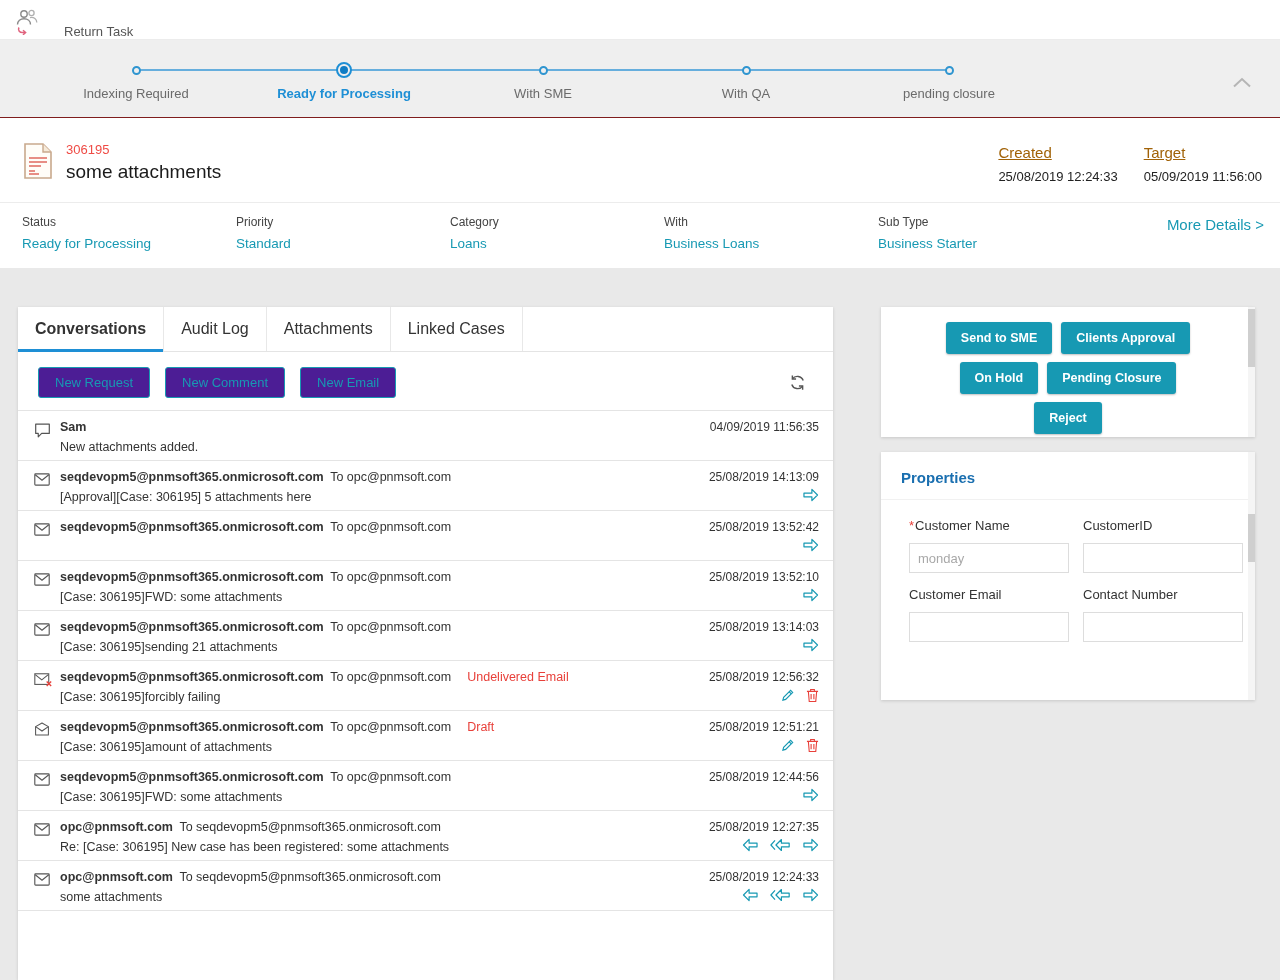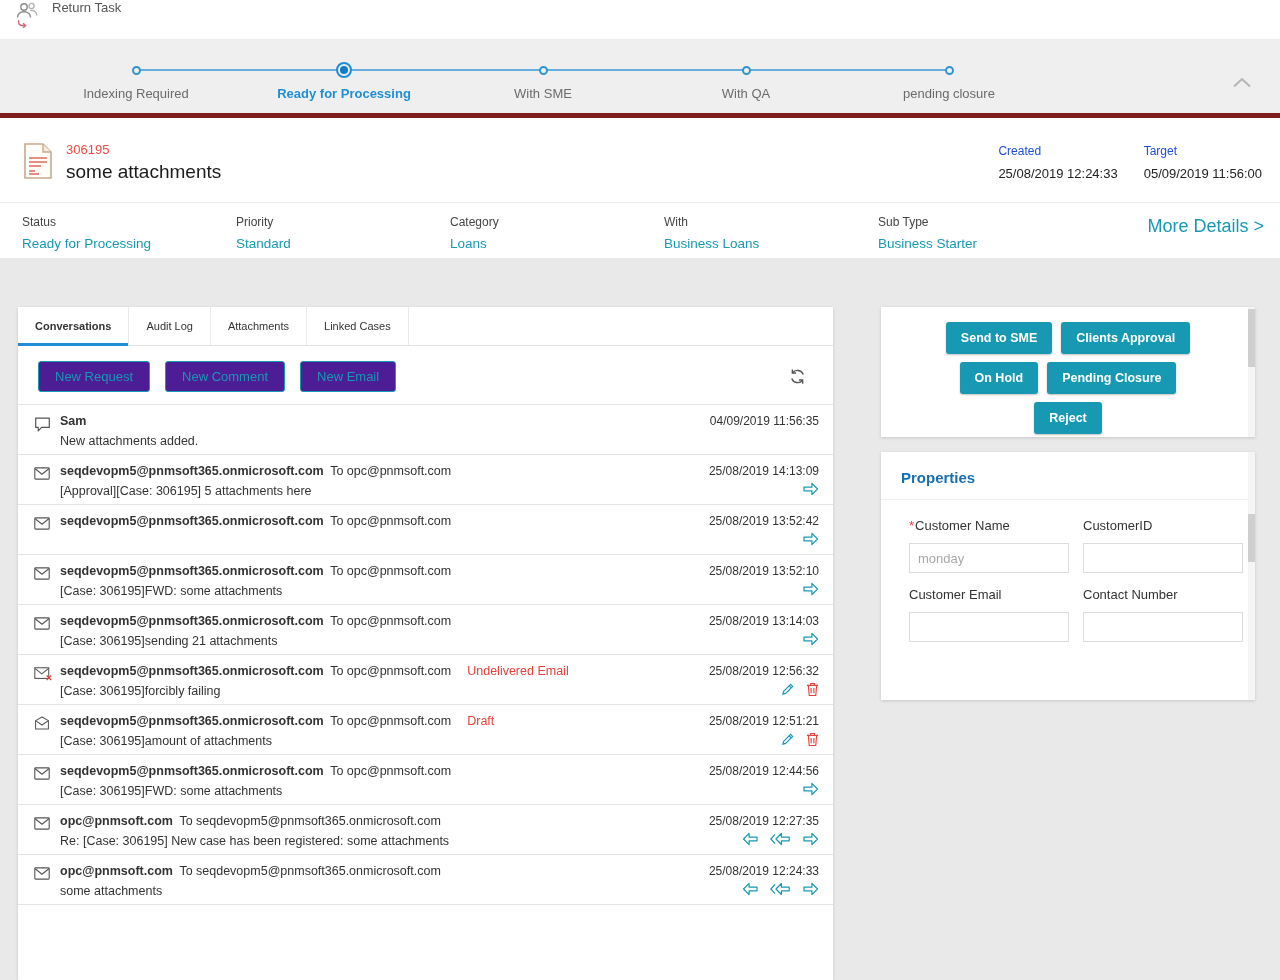--- a/index.html
+++ b/index.html
@@ -3,24 +3,24 @@
 <meta charset="utf-8">
 <style>
   * { box-sizing: border-box; }
   html,body { margin:0; padding:0; }
   body {
     width:1280px; height:980px; position:relative; overflow:hidden;
     background:#e9e9e9; font-family:"Liberation Sans", sans-serif; color:#333;
   }
   
   .topbar { height:40px; background:#fff; border-bottom:1px solid #ececec;
-    display:flex; align-items:flex-start; padding-left:14px; gap:12px; }
+    display:flex; align-items:flex-end; padding-left:14px; gap:24px; }
   .topbar-label { font-size:13px; color:#555; }
   
-  .stepper { height:78px; background:#efefef; border-bottom:5px solid #7f1d1d; position:relative; }
+  .stepper { height:78px; background:#efefef; border-bottom:1px solid #7f1d1d; position:relative; }
   .step-line { position:absolute; left:136px; top:29px; width:813px; height:2px; background:#66aedd; }
   .stepper-steps { position:absolute; inset:0; }
   .step { position:absolute; top:20px; transform:translateX(-50%); width:210px;
     display:flex; flex-direction:column; align-items:center; }
   .stepper-steps .step:nth-child(1){ left:136px; }
   .stepper-steps .step:nth-child(2){ left:344px; }
   .stepper-steps .step:nth-child(3){ left:543px; }
   .stepper-steps .step:nth-child(4){ left:746px; }
   .stepper-steps .step:nth-child(5){ left:949px; }
   .dot-wrap { height:20px; display:flex; align-items:center; justify-content:center; }
@@ -32,33 +32,33 @@
   .step.active .step-label { color:#1e8fd5; font-weight:bold; }
   .collapse-chevron { position:absolute; right:28px; top:34px; cursor:pointer; }
   
   .case-header { background:#fff; padding:24px 16px 16px 22px; display:flex; align-items:flex-start; height:84px; }
   .doc-icon { margin-top:0; }
   .case-text { margin-left:12px; }
   .case-id { color:#ef4b45; font-size:13px; }
   .case-title { color:#1b1b1b; font-size:19px; font-weight:500; margin-top:4px; }
   .dates { margin-left:auto; display:flex; gap:26px; margin-top:2px; padding-right:2px; }
   .date-col { display:flex; flex-direction:column; }
-  .date-label { color:#1d4ed8; font-size:12px; }
+  .date-label { color:#a16207; font-size:15px;text-decoration:underline; }
   .date-value { color:#222; font-size:13px; margin-top:8px; white-space:nowrap; }
   
-  .info-strip { background:#fff; border-top:1px solid #ececec; padding:12px 22px 34px; display:flex; position:relative; height:56px; }
+  .info-strip { background:#fff; border-top:1px solid #ececec; padding:12px 22px 34px; display:flex; position:relative; height:66px; }
   .info-field { width:214px; }
   .info-label { font-size:12px; color:#444; }
   .info-value { font-size:13.5px; color:#1799b3; margin-top:7px; white-space:nowrap; }
-  .more-details { position:absolute; right:16px; top:13px; color:#1799b3; font-size:18px; cursor:pointer; }
+  .more-details { position:absolute; right:16px; top:13px; color:#1799b3; font-size:15px; cursor:pointer; }
   
   .conv-card { position:absolute; left:18px; top:307px; width:815px; bottom:0; background:#fff;
     box-shadow:0 1px 3px rgba(0,0,0,.15); }
   .tabs { display:flex; border-bottom:1px solid #e4e4e4; }
-  .tab { padding:13px 17px; font-size:11px; color:#333; border-right:1px solid #e8e8e8; cursor:pointer; position:relative;text-align:center; }
+  .tab { padding:13px 17px; font-size:16px; color:#333; border-right:1px solid #e8e8e8; cursor:pointer; position:relative;text-align:center; }
   .tab.active { font-weight:bold; }
   .tab.active::after { content:''; position:absolute; left:0; right:0; bottom:-1px; height:3px; background:#1e8fd5; }
   .conv-toolbar { display:flex; gap:15px; padding:15px 20px 12px; align-items:center; }
   .outline-btn { border:1px solid #1799b3; color:#1799b3; background:#4c1d95; border-radius:3px;
     padding:7px 16px; font-size:13px; cursor:pointer; font-family:inherit; }
   .refresh { margin-left:auto; margin-right:6px; cursor:pointer; padding-top:4px; }
   .conv-list { border-top:1px solid #e4e4e4; }
   .conv-row { display:flex; padding:9px 14px 6px 16px; border-bottom:1px solid #e4e4e4; cursor:pointer; }
   .conv-icon { width:26px; padding-top:2px; flex:none; }
   .conv-main { flex:1; min-width:0; }

